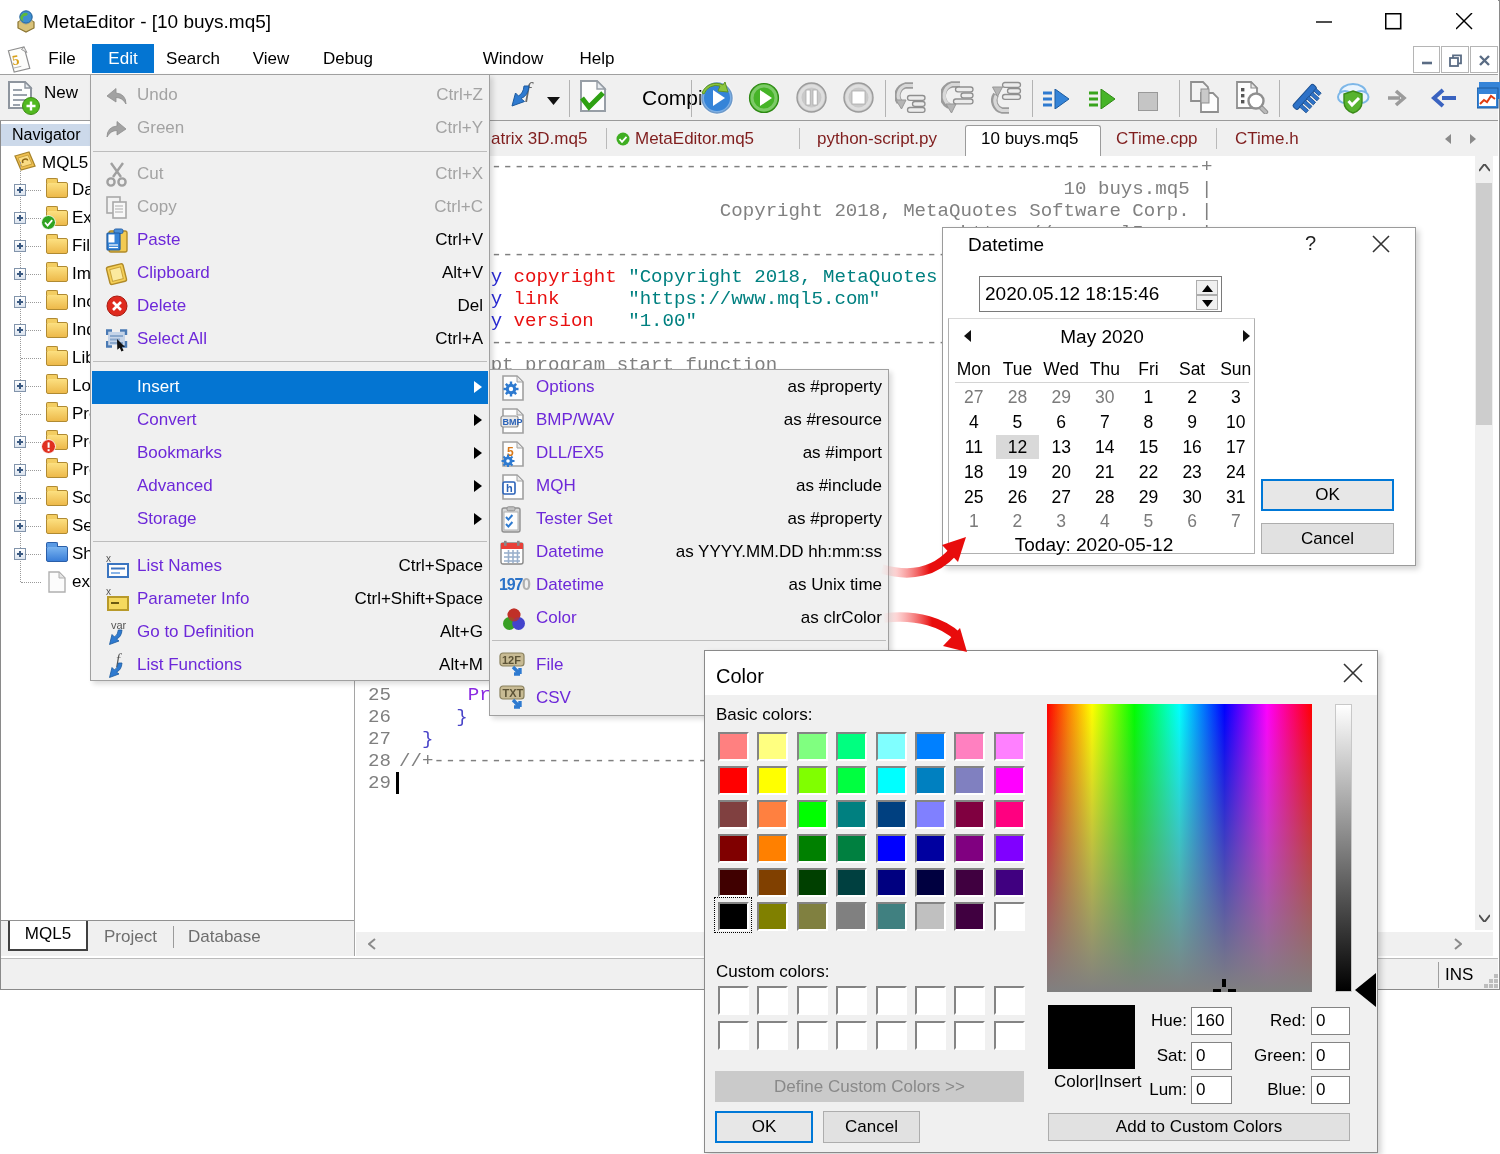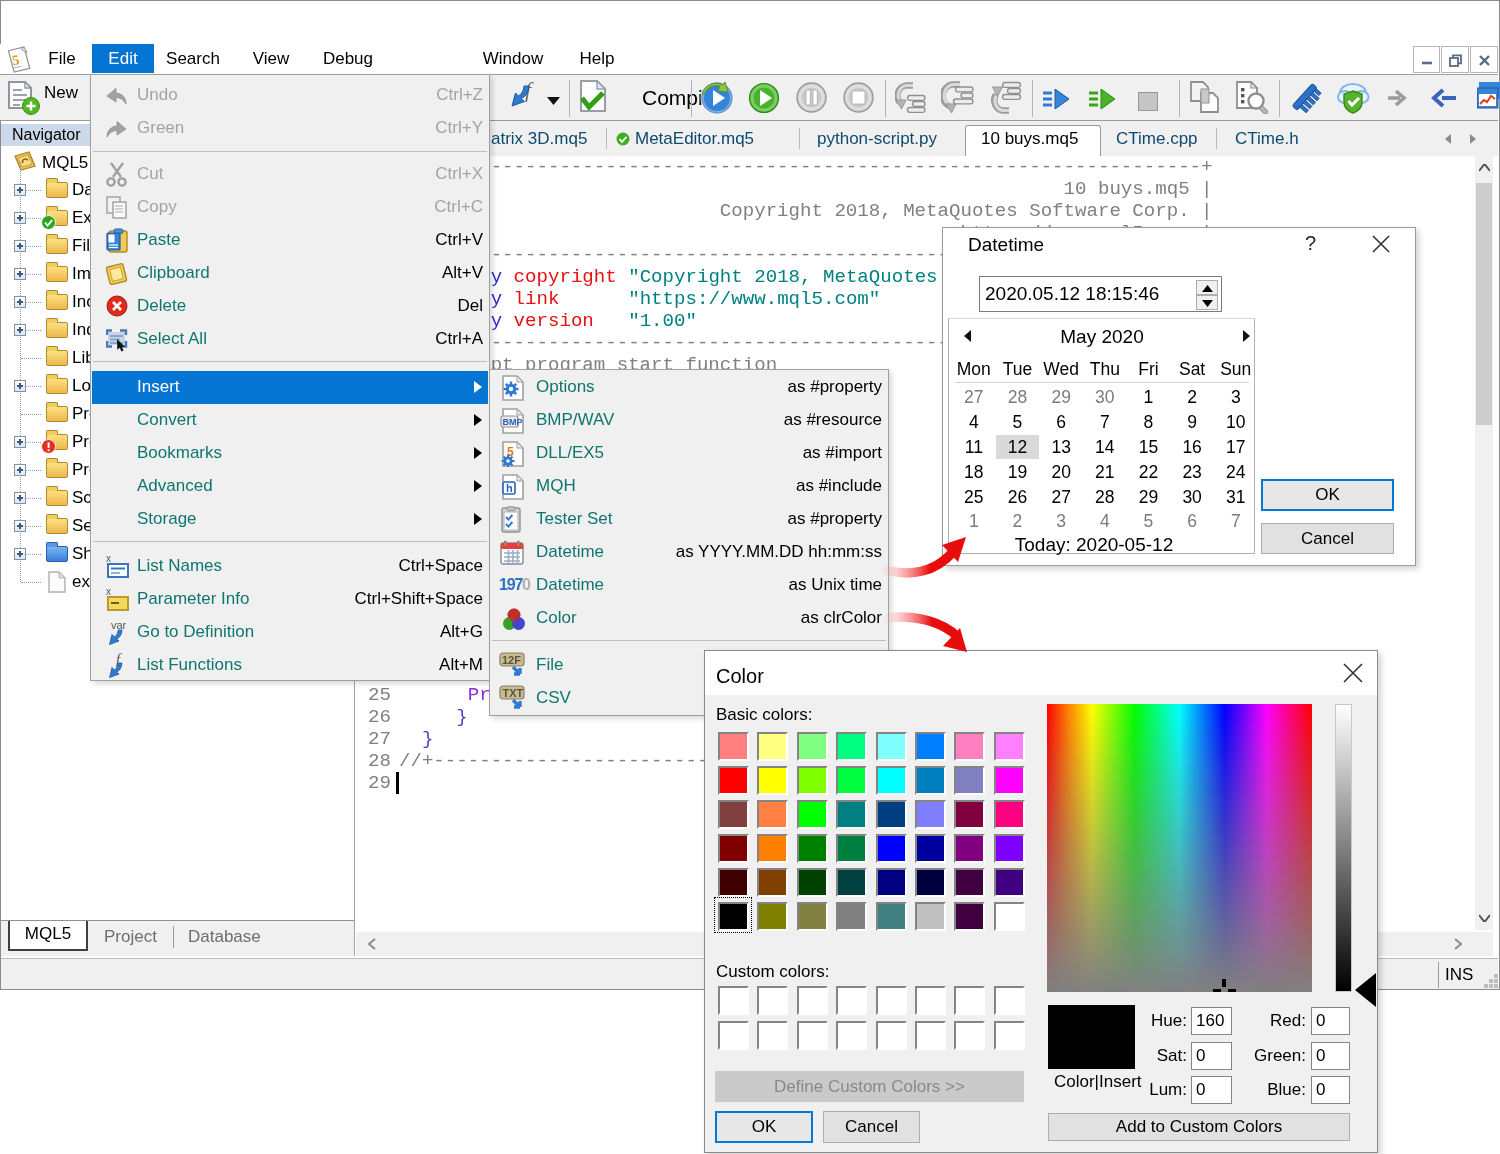--- a/index.html
+++ b/index.html
@@ -8,21 +8,21 @@
 .abs { position:absolute; }
 
 #win { position:absolute; left:0; top:0; width:1500px; height:990px; background:#fff; border:1px solid #8a8a8a; }
 #titlebar { position:absolute; left:0; top:0; width:1498px; height:44px; background:#fff; }
 #title-text { position:absolute; left:43px; top:11px; font-size:19px; color:#000; }
 #menubar { position:absolute; left:0; top:44px; width:1498px; height:30px; background:#fff; }
 .menu-item { position:absolute; top:0; height:29px; line-height:29px; font-size:17px; color:#000; text-align:center; }
 #toolbar { position:absolute; left:0; top:74px; width:1498px; height:47px; background:#f0f0f0; border-top:1px solid #a0a0a0; border-bottom:1px solid #9a9a9a; }
 .tsep { position:absolute; top:5px; height:37px; width:1px; background:#b3b3b3; }
 #tabbar { position:absolute; left:355px; top:121px; width:1143px; height:35px; background:#f0f0f0; }
-.tab-txt { position:absolute; top:8px; font-size:17px; color:#0c4a6e; }
+.tab-txt { position:absolute; top:8px; font-size:17px; color:#7f1d1d; }
 .tab-sep { position:absolute; top:7px; height:21px; width:1px; background:#b9b9b9; }
 
 #nav { position:absolute; left:1px; top:121px; width:354px; height:835px; background:#fff; border-right:1px solid #a5a5a5; }
 #nav-head { position:absolute; left:0; top:3px; width:353px; height:22px; background:#ccd9ea; font-size:16px; color:#000; padding-left:11px; line-height:22px; }
 .tree-row { position:absolute; left:0; width:353px; height:28px; font-size:17px; color:#000; }
 .tree-label { position:absolute; left:71px; top:4px; }
 .plus-box { position:absolute; left:13px; top:8px; width:12px; height:12px; border:1px solid #8294ab; background:linear-gradient(#fff,#dce4ef); }
 .plus-box:before { content:""; position:absolute; left:2px; top:4px; width:6px; height:2px; background:#3b5a82; }
 .plus-box:after { content:""; position:absolute; left:4px; top:2px; width:2px; height:6px; background:#3b5a82; }
 .folder { position:absolute; left:45px; width:22px; height:16px; background:linear-gradient(#fce081,#edb94a); border:1px solid #b08a32; border-radius:2px; }
@@ -43,21 +43,21 @@
 .c-brace { color:#4944c8; }
 .c-fn { color:#8b2be2; }
 
 #vscroll { position:absolute; left:1475px; top:156px; width:18px; height:774px; background:#f0f0f0; }
 #vthumb { position:absolute; left:1px; top:27px; width:16px; height:242px; background:#cdcdcd; }
 #hscroll { position:absolute; left:356px; top:932px; width:1137px; height:24px; background:#f0f0f0; }
 #statusbar { position:absolute; left:1px; top:958px; width:1497px; height:31px; background:#f0f0f0; border-top:1px solid #bbb; }
 
 .popup { position:absolute; background:#f0f0f0; border:1px solid #a0a0a0; box-shadow:3px 3px 5px rgba(0,0,0,0.14); }
 .mi { position:absolute; left:1px; width:396px; height:33px; }
-.mi .lbl { position:absolute; left:45px; top:6px; font-size:17px; color:#0f766e; }
+.mi .lbl { position:absolute; left:45px; top:6px; font-size:17px; color:#6d28d9; }
 .mi .acc { position:absolute; right:5px; top:6px; font-size:17px; color:#000; }
 .mi.dis .lbl, .mi.dis .acc { color:#a3a3a3; }
 .msep { position:absolute; left:2px; width:394px; height:1px; background:#bdbdbd; }
 .sub-arrow { position:absolute; right:6px; top:10px; width:0; height:0; border-left:8px solid #000; border-top:6px solid transparent; border-bottom:6px solid transparent; }
 
 .dialog { position:absolute; background:#fff; border:1px solid #9b9b9b; box-shadow:3px 3px 6px rgba(0,0,0,0.18); }
 .btn { position:absolute; background:#e1e1e1; border:1px solid #adadad; font-size:17px; color:#000; text-align:center; }
 .btn.focus { background:#e7e7e7; border:2px solid #0078d7; }
 .inbox { position:absolute; background:#fff; border:1px solid #7a7a7a; font-size:17px; color:#000; }
 
@@ -66,20 +66,40 @@
 .cal-row { position:absolute; left:3px; width:306px; height:24px; display:flex; }
 .cal-row div { width:43.66px; text-align:center; font-size:17.5px; line-height:24px; color:#000; }
 .cal-row div.gd { color:#7b7b7b; }
 .fld-lbl { position:absolute; font-size:17px; color:#000; text-align:right; }
 .fld-box { position:absolute; width:41px; height:28px; background:#fff; border:1px solid #848484; font-size:17px; padding:3px 0 0 4px; }
 </style>
 </head>
 <body>
 <div id="stage">
 <div id="win"></div>
+<div id="titlebar">
+  <svg class="abs" style="left:16px;top:8px" width="20" height="26" viewBox="0 0 20 26">
+    <path d="M2 14 L10 10 L18 14 L18 20 L10 24 L2 20 Z" fill="#d9c27a" stroke="#8a7430" stroke-width="1.2"></path>
+    <path d="M3 13 L10 9.5 L17 13 L10 16.5 Z" fill="#f4ecd4" stroke="#b5a468" stroke-width="0.8"></path>
+    <path d="M4 12 L10 9 L16 12 L10 15 Z" fill="#fbf7ea" stroke="#c5b478" stroke-width="0.6"></path>
+    <circle cx="10" cy="9" r="6.2" fill="#3e8ed0" stroke="#1e5e98" stroke-width="1"></circle>
+    <path d="M7 5.5 q3 -1.5 5 0.5 q-1 2.5 -4 2 q-2.5 3 0 5.5 q-3 -0.5 -4 -3.5 q0.5 -3 3 -4.5" fill="#5cb83c"></path>
+  </svg>
+  <div id="title-text">MetaEditor - [10 buys.mq5]</div>
+  <svg class="abs" style="left:1316px;top:14px" width="17" height="17">
+        <line x1="0" y1="8" x2="16" y2="8" stroke="#000" stroke-width="1.4"></line>
+      </svg>
+  <svg class="abs" style="left:1385px;top:13px" width="17" height="17">
+        <rect x="0.7" y="0.7" width="15" height="15" fill="none" stroke="#000" stroke-width="1.6"></rect>
+      </svg>
+  <svg class="abs" style="left:1456px;top:13px" width="17" height="17">
+        <line x1="0" y1="0" x2="16" y2="16" stroke="#000" stroke-width="1.4"></line>
+        <line x1="16" y1="0" x2="0" y2="16" stroke="#000" stroke-width="1.4"></line>
+      </svg>
+</div>
 <div id="menubar">
   <svg class="abs" style="left:6px;top:2px" width="26" height="27" viewBox="0 0 26 27">
     <g transform="rotate(-10 13 13)">
       <path d="M4 3 L20 2 L22 24 L6 25 Z" fill="#fdfdfb" stroke="#8f8f8f" stroke-width="1.2"></path>
       <path d="M20 2 L22 8 L17 4 Z" fill="#e8e8e8" stroke="#8f8f8f" stroke-width="0.8"></path>
       <text x="6" y="18" font-size="14" font-weight="bold" fill="#d8a018" font-family="Liberation Serif,serif">5</text>
       <g stroke="#b0b0b0" stroke-width="0.9">
             <line x1="6" y1="21" x2="14" y2="20.6"></line>
           </g>
     </g>

